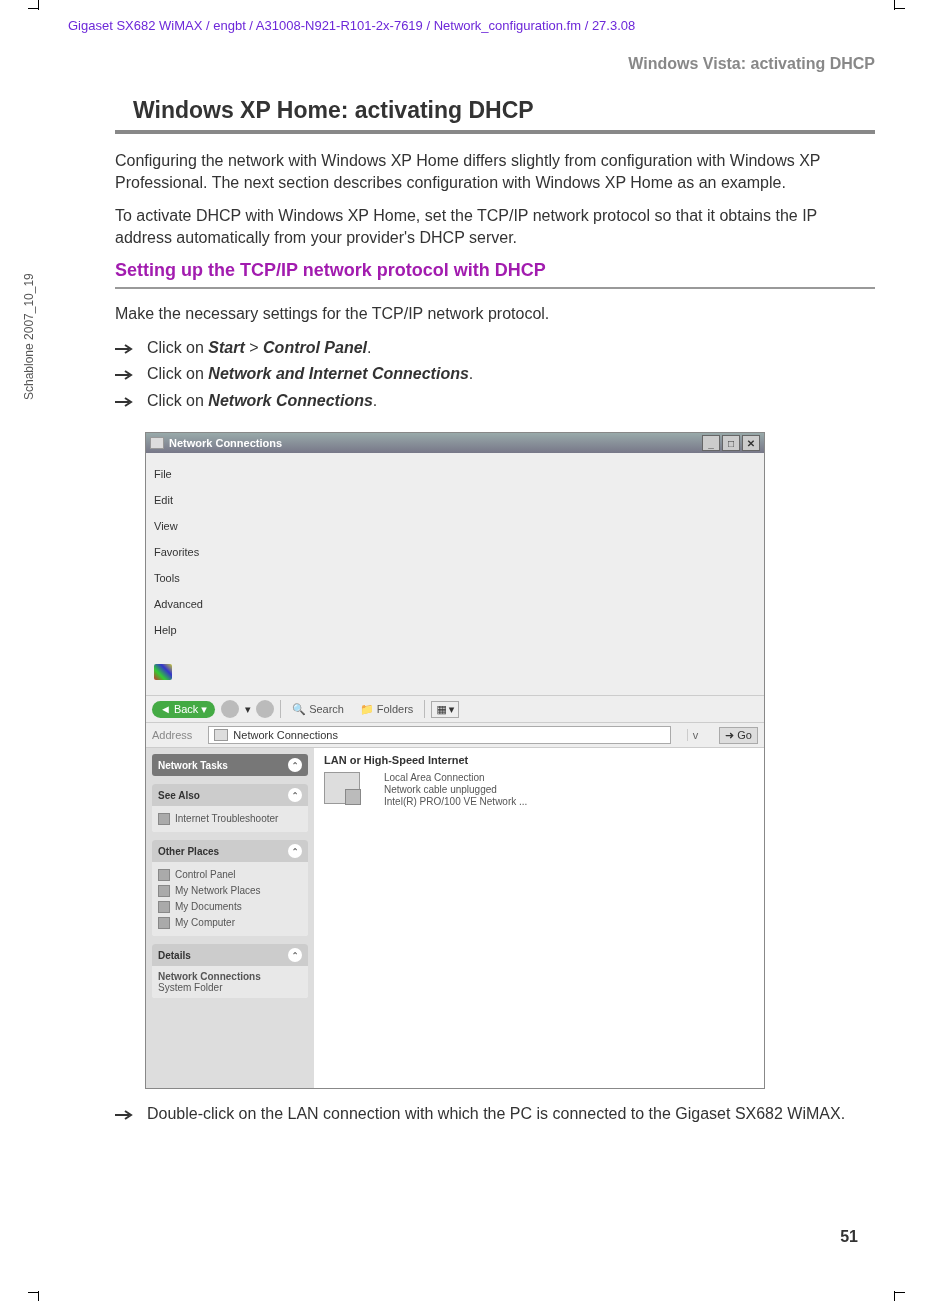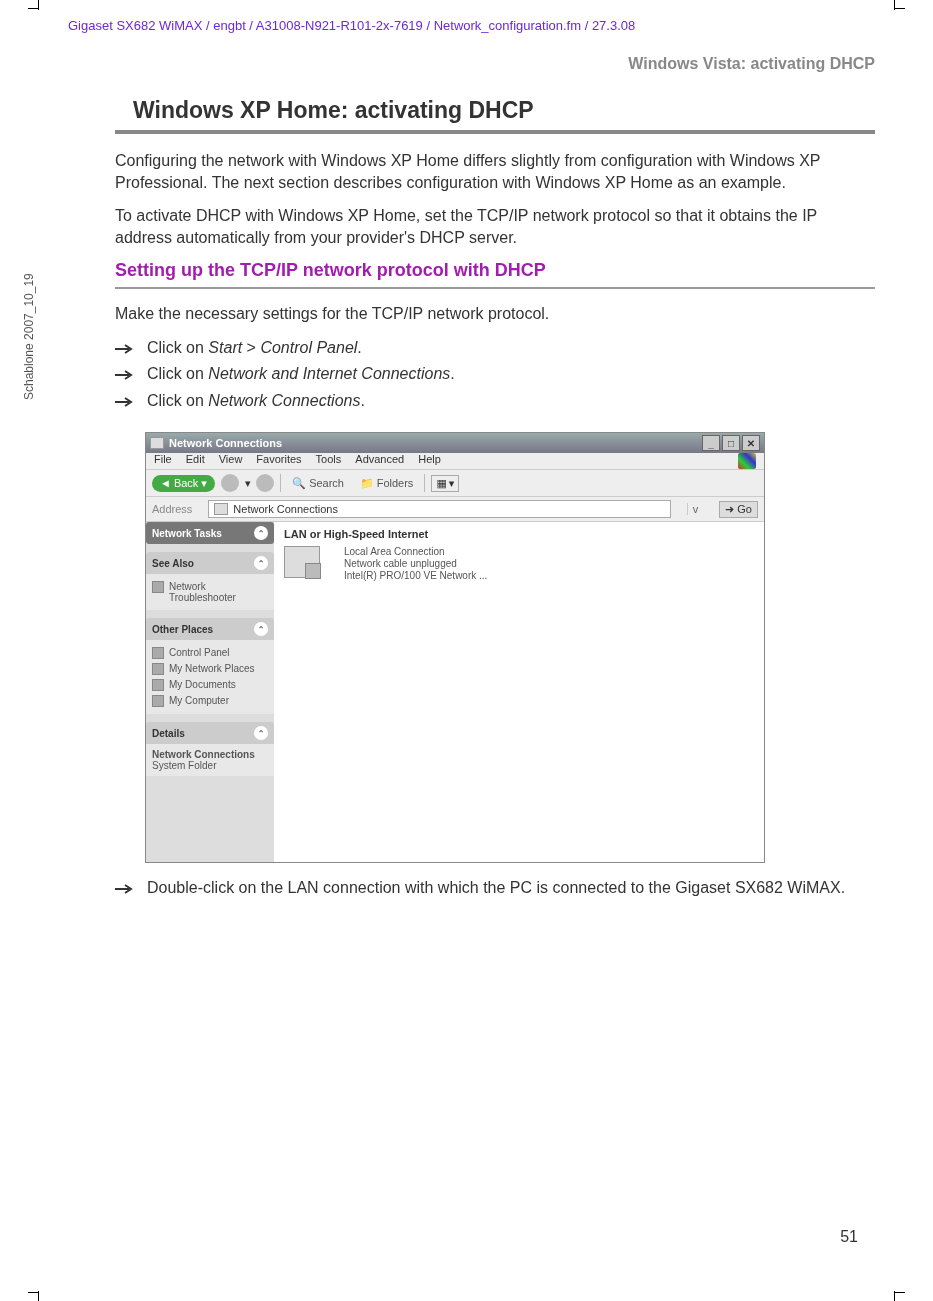--- a/index.html
+++ b/index.html
@@ -79,21 +79,21 @@
       margin-bottom: 4px;
       font-size: 16px;
       line-height: 1.4;
     }
     .arrow-icon {
       flex: 0 0 auto;
       width: 22px; height: 18px;
       margin-right: 10px;
       margin-top: 3px;
     }
-    .step-text b, .step-text i.bold { font-weight: 400; font-style: italic; }
+    .step-text b, .step-text i.bold { font-weight: 700; font-style: italic; }
     .screenshot-wrap {
       margin: 20px 0 14px 30px;
       width: 620px;
     }
     .win {
       border: 1px solid #888;
       background: #fff;
       font-family: Tahoma, Arial, sans-serif;
       font-size: 11px;
       color: #333;
@@ -114,24 +114,25 @@
       width: 18px; height: 16px;
       background: #ccc;
       border: 1px solid #666;
       display: flex; align-items: center; justify-content: center;
       font-size: 10px; font-weight: bold;
       color: #333;
     }
     .win-menu {
       display: flex;
       gap: 14px;
-      padding: 0 8px;
+      padding: 15px 8px;
       background: #eee;
       border-bottom: 1px solid #ccc;
       font-size: 11px;
+      flex-direction: column;
     }
     .win-menu .spacer { flex: 1; }
     .win-logo { width: 18px; height: 16px; background: linear-gradient(45deg, #c33, #3c3, #33c, #cc3); border-radius: 2px; }
     .win-toolbar {
       display: flex;
       align-items: center;
       gap: 6px;
       padding: 4px 6px;
       background: #eee;
       border-bottom: 1px solid #ccc;
@@ -173,22 +174,23 @@
       padding: 2px 5px;
       display: flex; align-items: center; gap: 5px;
     }
     .addr-dd { width: 16px; text-align: center; border-left: 1px solid #ccc; color: #666; }
     .go-btn {
       display: flex; align-items: center; gap: 3px;
       border: 1px solid #aaa; background: #ddd; padding: 1px 5px;
     }
     .win-body { display: flex; height: 340px; }
     .side-panel {
-      width: 128px;
+      width: 168px;
       background: #ddd;
+      padding: 6px;
       display: flex; flex-direction: column; gap: 8px;
       font-size: 10px;
     }
     .panel {
       background: #eee;
       border-radius: 3px;
       overflow: hidden;
     }
     .panel-head {
       background: #777;
@@ -241,21 +243,21 @@
     .conn-icon::after {
       content: "";
       position: absolute; bottom: -2px; right: -2px;
       width: 14px; height: 14px;
       background: #bbb; border: 1px solid #888;
     }
     .conn-text { font-size: 10px; color: #555; line-height: 1.2; }
     .page-num {
       position: absolute;
       bottom: 55px; right: 75px;
-      font-weight: 400;
+      font-weight: 700;
       font-size: 16px;
       color: #333;
     }
   </style>
 </head>
 <body>
 
 <div class="crop-mark crop-tl-v"></div>
 <div class="crop-mark crop-tl-h"></div>
 <div class="crop-mark crop-tr-v"></div>
@@ -376,21 +378,21 @@
             </div>
           </div>
           <div class="panel">
             <div class="panel-head light">
               <span>See Also</span>
               <span class="panel-chev">⌃</span>
             </div>
             <div class="panel-body">
               <div class="panel-item">
                   <span class="mini-icon"></span>
-                  <span>Network Troubleshooter</span>
+                  <span>Internet Troubleshooter</span>
                 </div>
             </div>
           </div>
           <div class="panel">
             <div class="panel-head light">
               <span>Other Places</span>
               <span class="panel-chev">⌃</span>
             </div>
             <div class="panel-body">
               <div class="panel-item">

